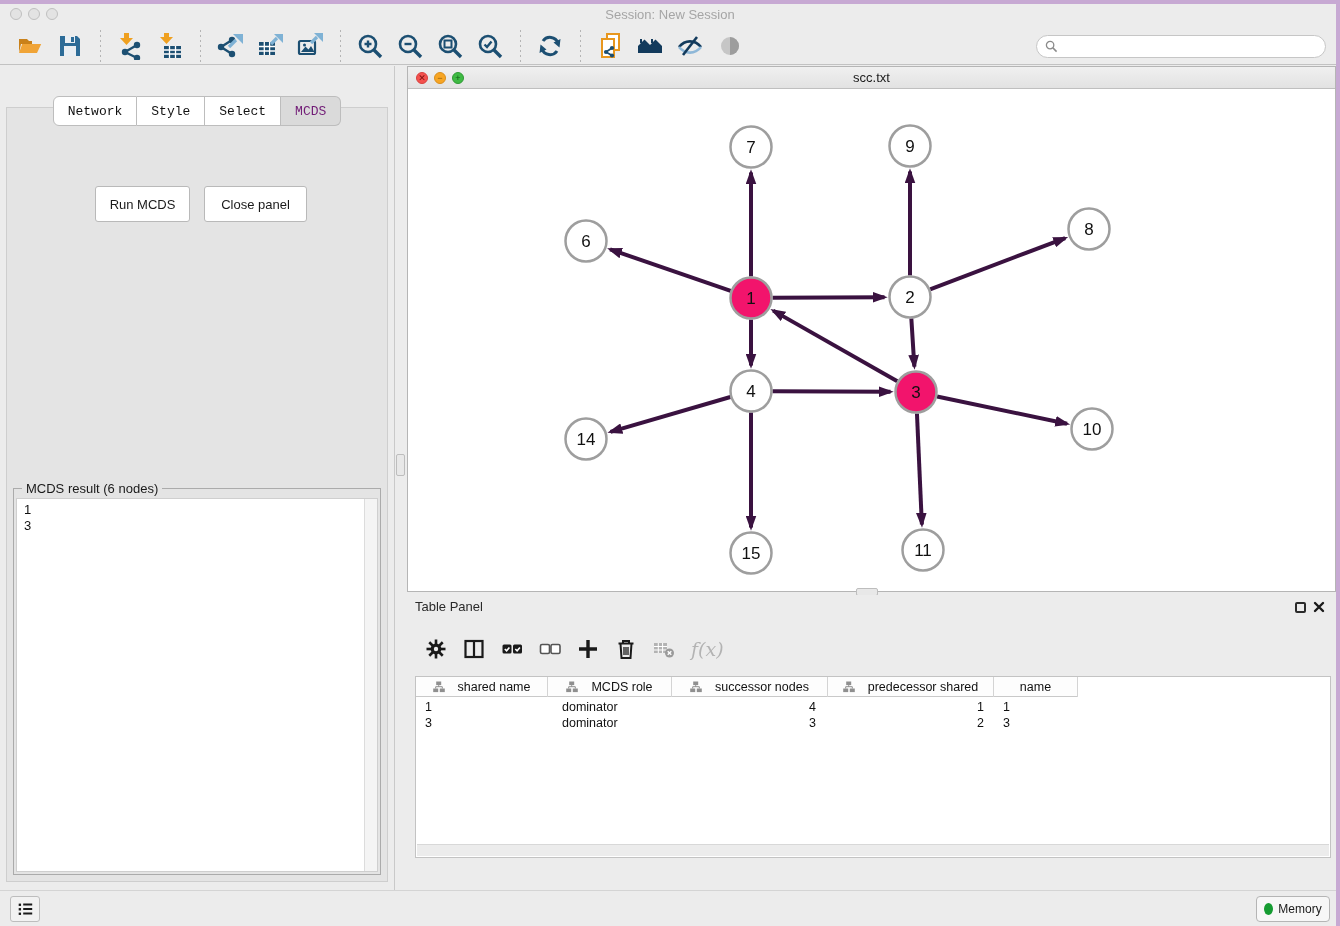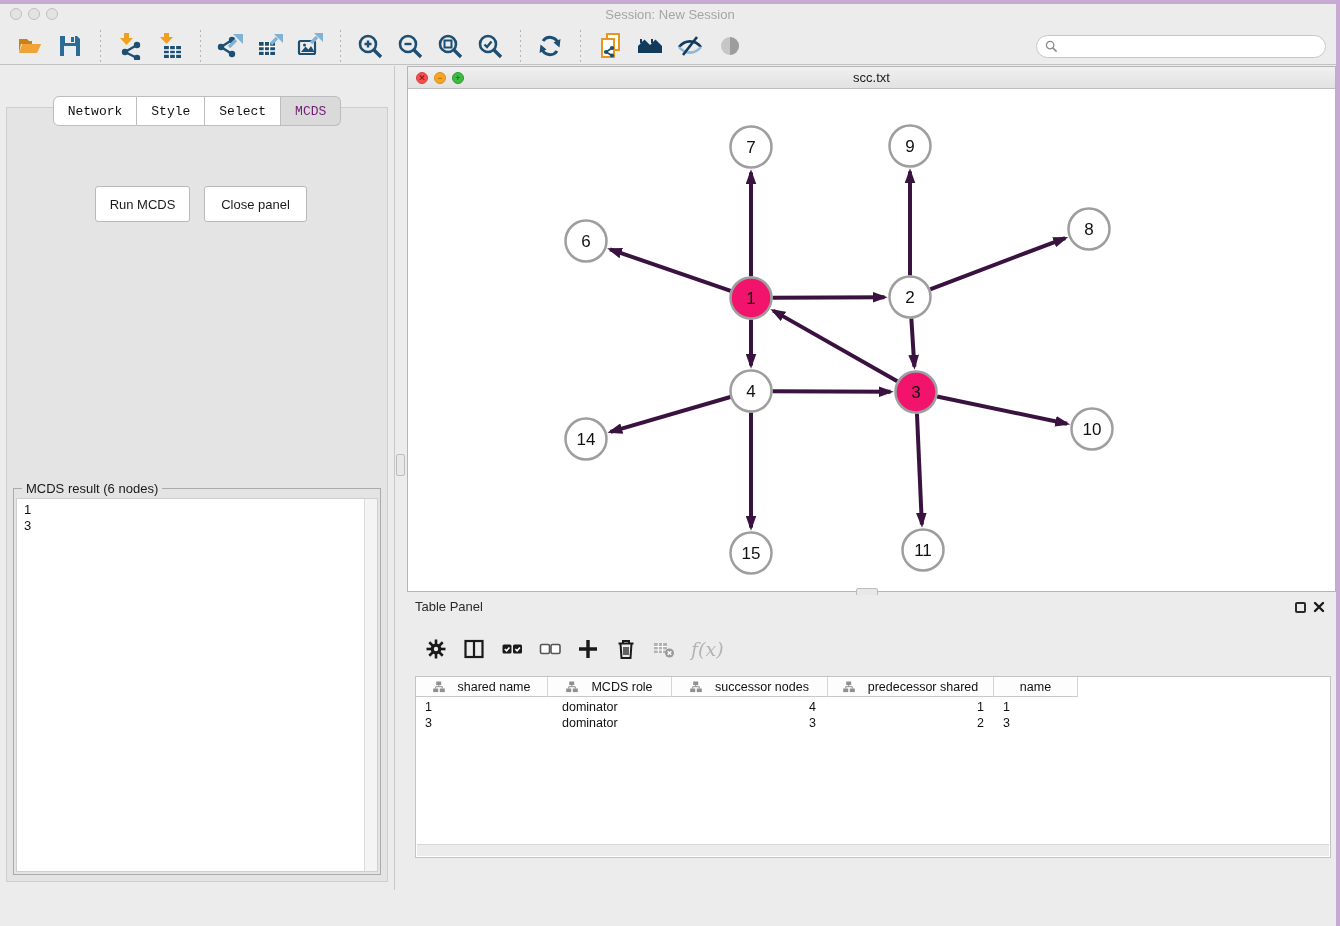--- a/index.html
+++ b/index.html
@@ -477,13 +477,31 @@
         <div class="td l" style="width:124px;padding-left:14px">dominator</div>
         <div class="td r" style="width:156px;padding-right:12px">3</div>
         <div class="td r" style="width:166px;padding-right:10px">2</div>
         <div class="td l" style="width:84px;padding-left:9px">3</div>
       </div>
       <div class="tbl-hscroll"></div>
     </div>
 
   </div>
 
+  <div class="statusbar">
+    <div class="list-btn">
+      <svg viewBox="0 0 20 20">
+        <g stroke="#1a1a1a" stroke-width="2">
+            <path d="M8 5h10M8 10h10M8 15h10"></path>
+          </g>
+        <g fill="#1a1a1a">
+            <rect x="3" y="4" width="2.6" height="2.6"></rect>
+            <rect x="3" y="9" width="2.6" height="2.6"></rect>
+            <rect x="3" y="14" width="2.6" height="2.6"></rect>
+          </g>
+        </svg>
+    </div>
+    <div class="mem-btn">
+      <span class="mem-dot"></span>
+      <span>Memory</span>
+    </div>
+  </div>
 </div>
 
 </body></html>

